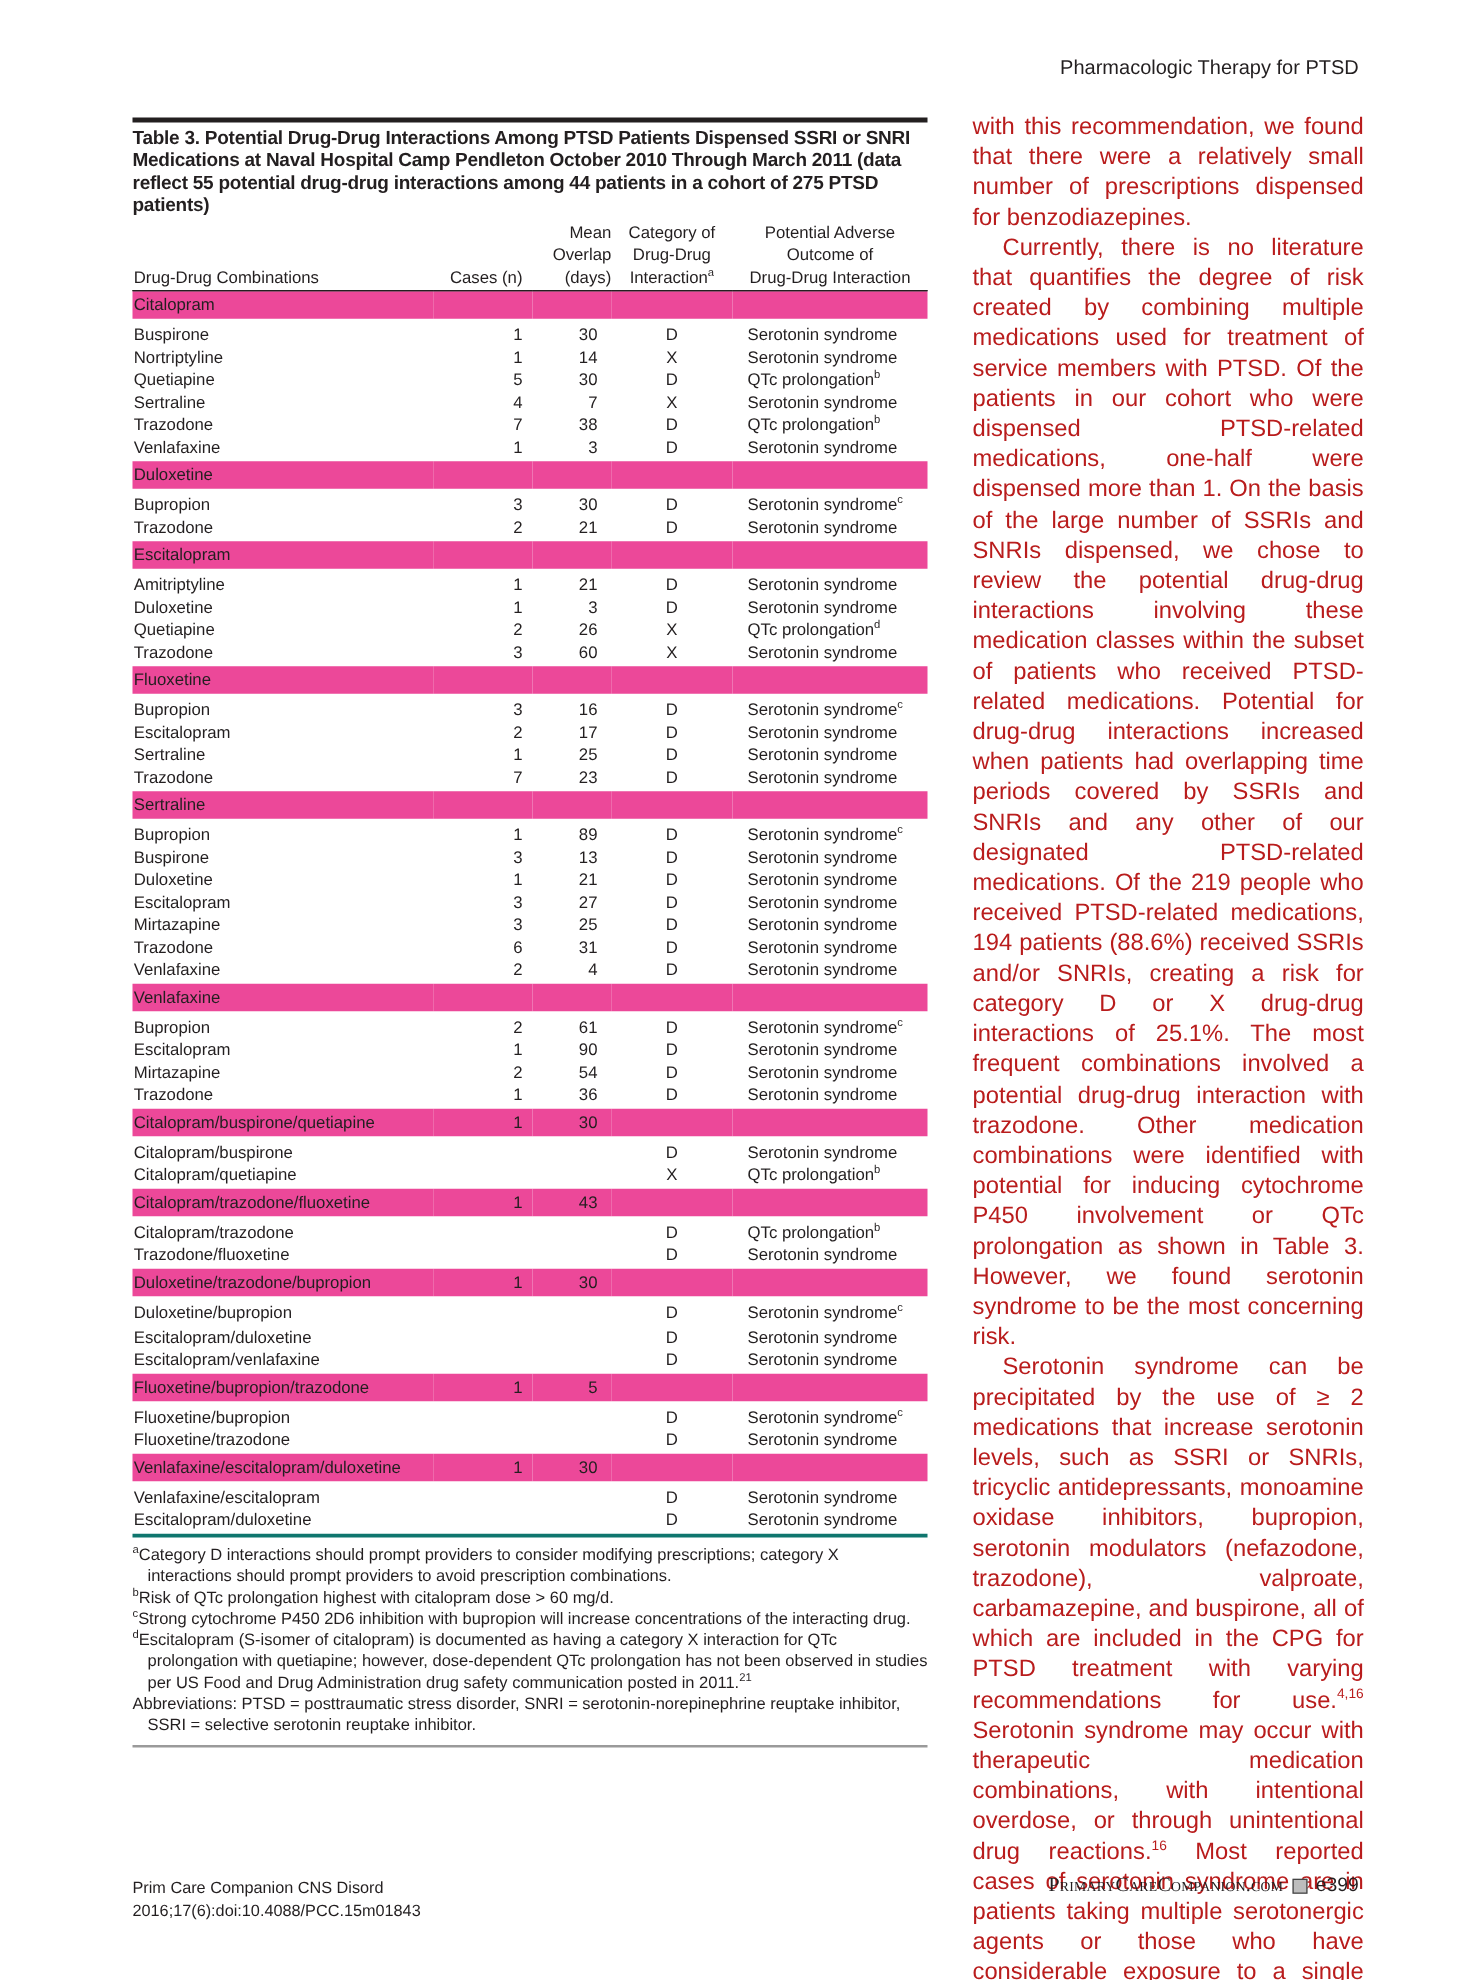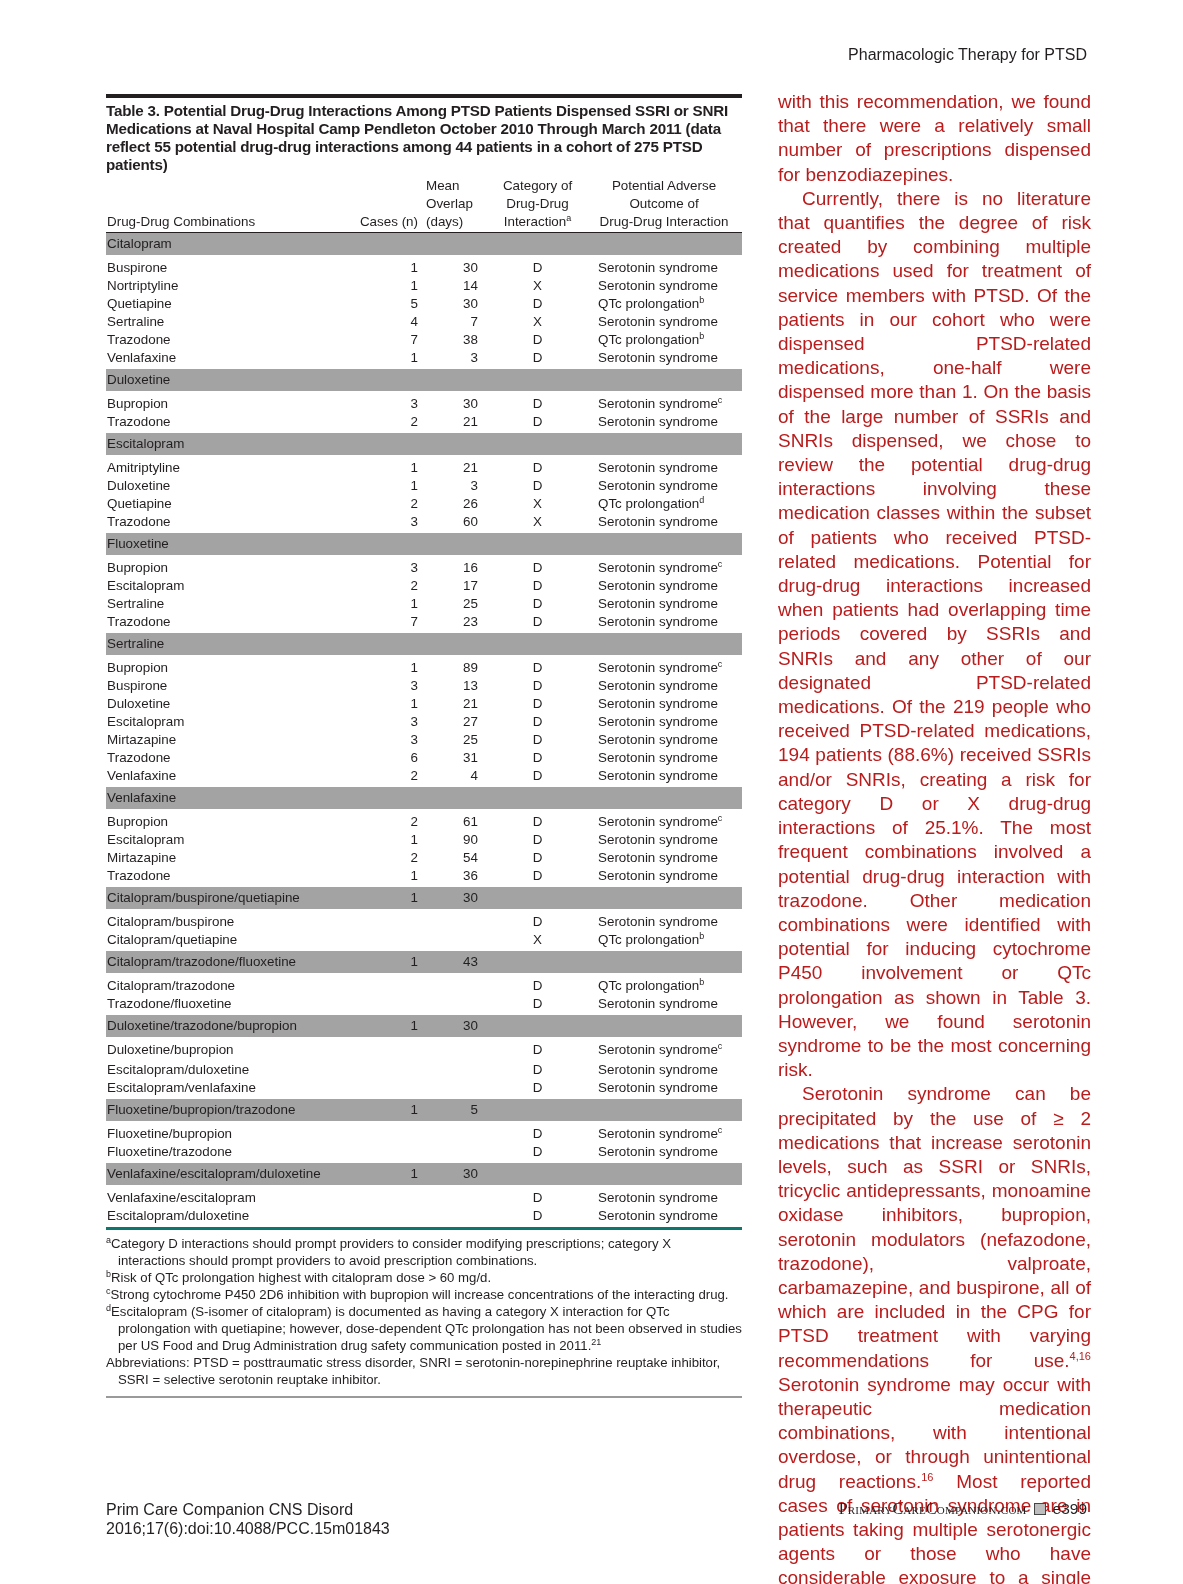--- a/index.html
+++ b/index.html
@@ -7,40 +7,40 @@
   .running-head { position:absolute; top:46px; right:96px; font-family:"Liberation Sans", sans-serif; font-size:16px; color:#231f20; }
   
   .table-wrap { position:absolute; left:106px; top:94px; width:636px; font-family:"Liberation Sans", sans-serif; }
   .top-rule { height:4px; background:#231f20; margin-bottom:4px; }
   .caption { font-weight:bold; font-size:15.2px; line-height:18px; letter-spacing:-0.2px; }
   table { width:100%; border-collapse:collapse; font-size:13.4px; }
   thead th { font-weight:normal; vertical-align:bottom; line-height:18px; padding:3px 0 1px 0; }
   thead tr { border-bottom:1px solid #231f20; }
   th.c-combo, td.c-combo { text-align:left; width:240px; padding-left:1px; }
   th.c-cases, td.c-cases { text-align:right; width:71px; padding-right:8px; }
-  th.c-days, td.c-days { text-align:left; width:52px; }
+  th.c-days, td.c-days { text-align:right; width:52px; }
   td.c-days { text-align:right; padding-right:11px; }
   th.c-cat, td.c-cat { text-align:center; width:97px; }
   th.c-out { text-align:center; }
   td.c-out { text-align:left; padding-left:12px; }
   tbody td { line-height:18px; padding:0; white-space:nowrap; }
-  tr.group td { background:#a3a3a3; line-height:20px; padding-top:1px; padding-bottom:1px; }
+  tr.group td { background:#ec4899; line-height:20px; padding-top:1px; padding-bottom:1px; }
   tr.group + tr td { padding-top:4px; }
   tr.last td { padding-bottom:2px; }
   sup { font-size:9px; vertical-align:super; line-height:0; }
   .footnotes { border-top:3px solid #0f766e; padding-top:5px; font-size:13.2px; line-height:17px; }
   .fn { padding-left:12px; text-indent:-12px; }
   .bottom-rule { height:2px; background:#9a9a9a; margin-top:8px; }
   
   .body-col { position:absolute; left:778px; top:90px; width:313px; font-family:Liberation Sans, sans-serif; font-size:19px; line-height:24.2px; color:#b91c1c; }
   .body-col p { margin:0; text-align:justify; }
   .body-col p.indent { text-indent:24px; }
   .body-col sup { font-size:11px; }
   
-  .footer-left { position:absolute; left:106px; top:1500px; font-family:"Liberation Sans", sans-serif; font-size:16px; line-height:19px; }
+  .footer-left { position:absolute; left:106px; top:1500px; font-family:"Liberation Sans", sans-serif; font-size:13px; line-height:19px; }
   .footer-right { position:absolute; right:96px; top:1500px; font-family:"Liberation Sans", sans-serif; font-size:15.5px; display:flex; align-items:center; gap:7px; }
   .site { font-family:"Liberation Serif", serif; font-variant:small-caps; font-size:16px; letter-spacing:0.2px;text-align:right; }
   .box-icon { display:inline-block; width:10px; height:10px; border:1px solid #444; background:#bdbdbd; }
 </style>
 </head>
 <body>
 
 <div class="running-head">Pharmacologic Therapy for PTSD</div>
 
 <div class="table-wrap">

